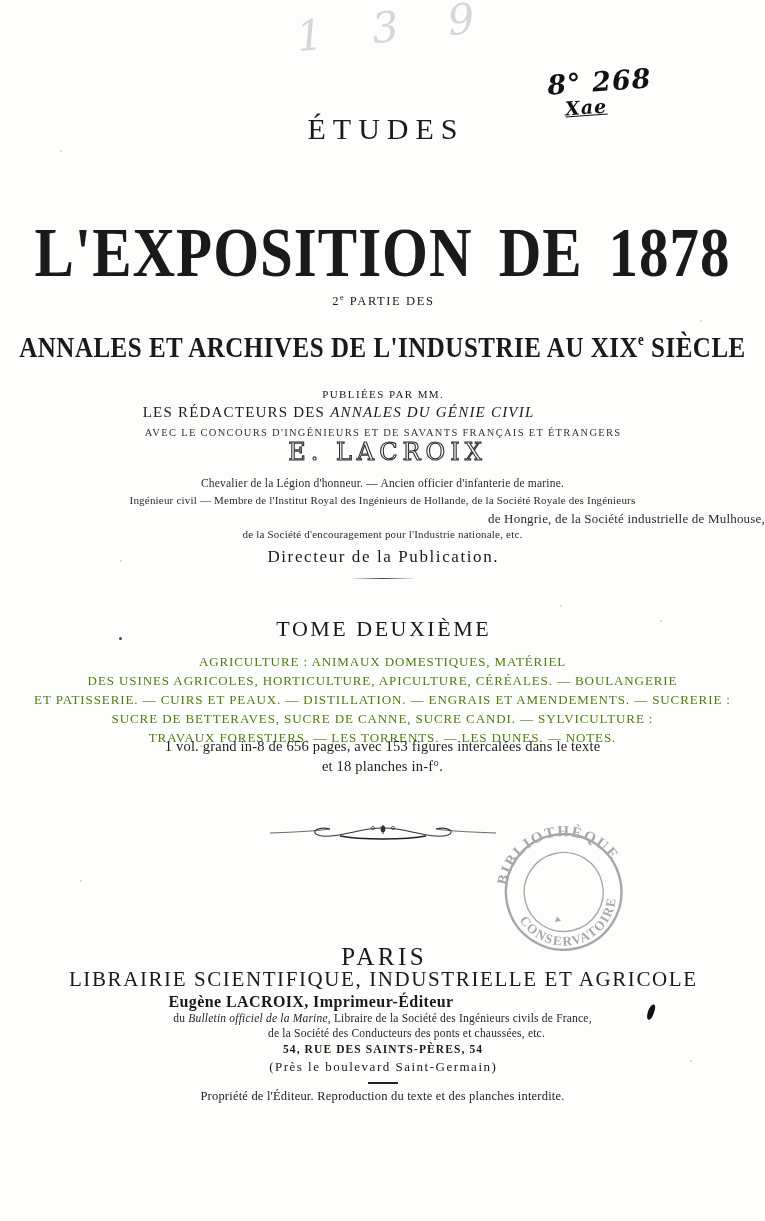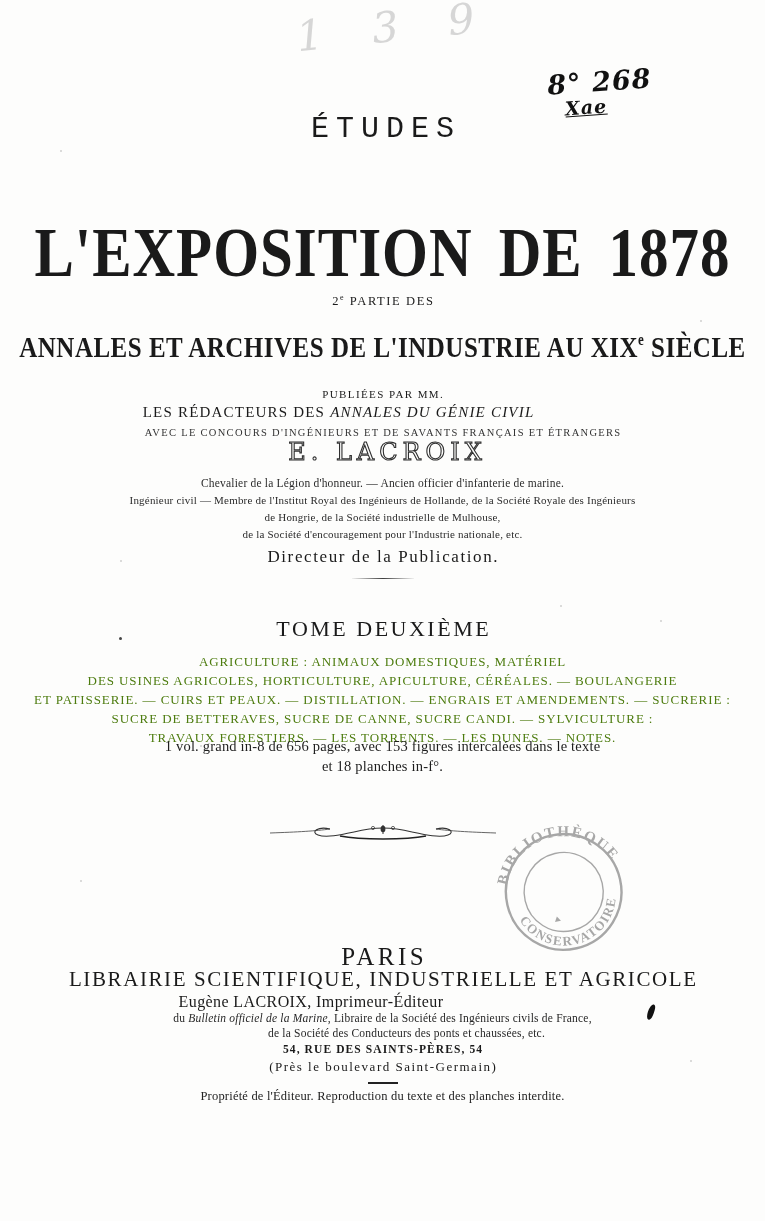--- a/index.html
+++ b/index.html
@@ -70,21 +70,21 @@
 
   
   .title-etudes {
     position: absolute;
     top: 112px;
     left: 0;
     width: 765px;
     font-size: 30px;
     letter-spacing: 7px;
     text-indent: 7px;
-    font-family: Liberation Mono, monospace;
+    font-family: Liberation Serif, serif;
   }
   .title-sur {
     position: absolute;
     top: 180px;
     left: 0;
     width: 765px;
     font-size: 12px;
     letter-spacing: 2px;
     text-indent: 2px;
   }
@@ -189,21 +189,21 @@
   .bio {
     position: absolute;
     left: 0;
     width: 765px;
     font-size: 11.5px;
     color: #2b2b2b;
     letter-spacing: 0.2px;
   }
   .bio1 { top: 477px; }
   .bio2 { top: 494px; font-size: 11px; }
-  .bio3 { top: 511px; font-size: 11px; }
+  .bio3 { top: 511px; font-size: 13px; text-align: right; }
   .bio4 { top: 528px; font-size: 11px; }
 
   .directeur {
     position: absolute;
     top: 547px;
     left: 0;
     width: 765px;
     font-size: 17px;
     letter-spacing: 1.6px;
     text-indent: 1.6px;
@@ -301,21 +301,21 @@
     letter-spacing: 1.6px;
     text-indent: 1.6px;
     white-space: nowrap;
   }
   .eugene {
     position: absolute;
     top: 993px;
     left: 0;
     width: 622px;
     font-size: 16px;
-    font-weight: normal;
+    font-weight: bold;
     letter-spacing: 0.4px;
   }
   .impr-detail {
     position: absolute;
     left: 0;
     width: 765px;
     font-size: 11.5px;
     color: #262626;
     letter-spacing: 0.2px;
   }

